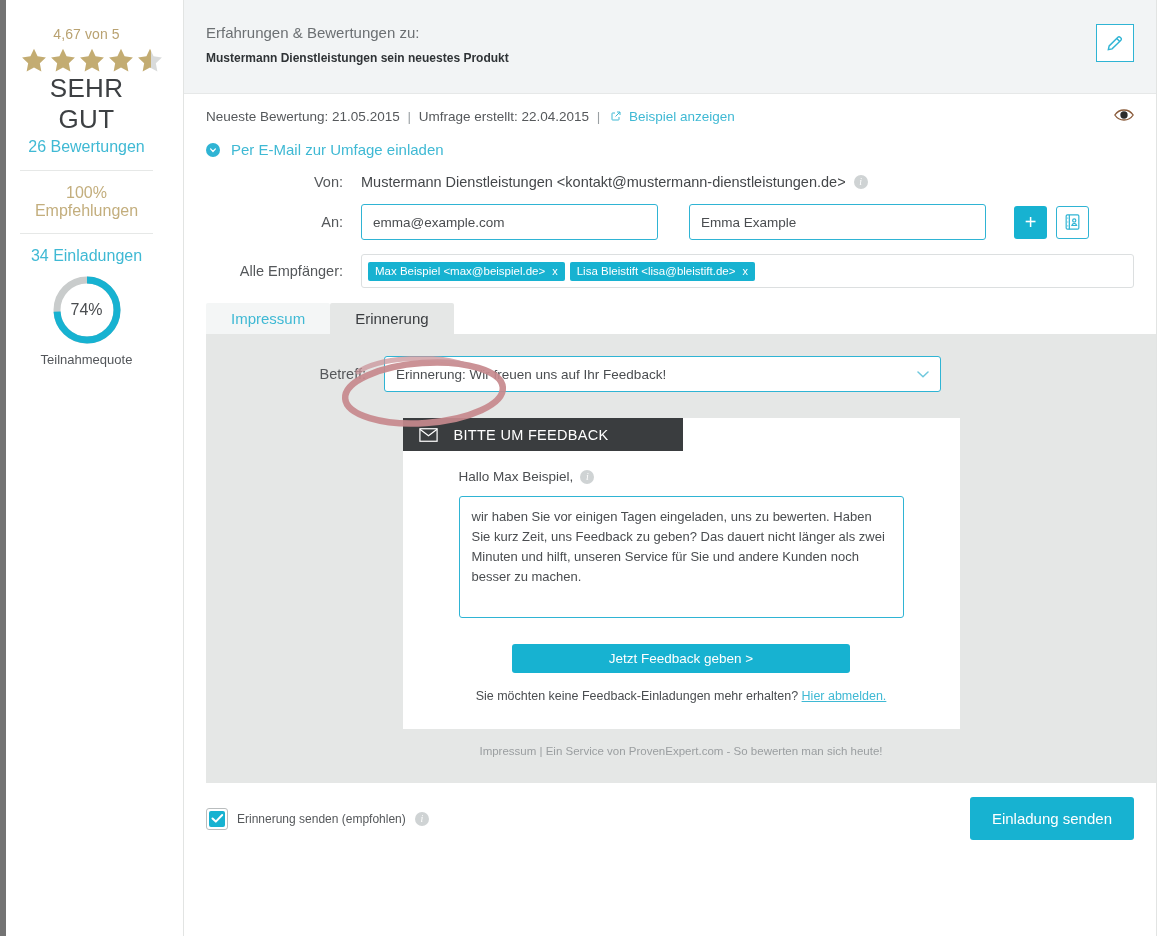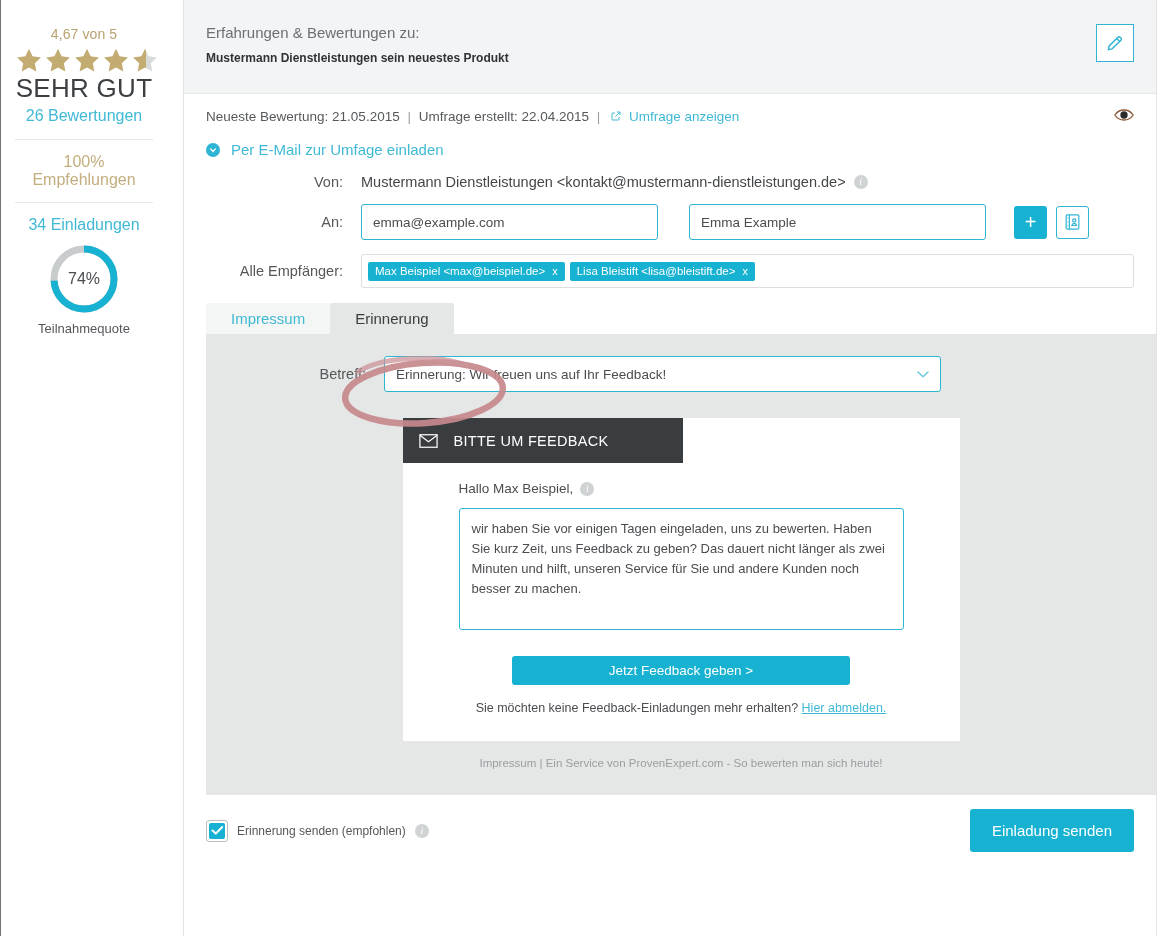--- a/index.html
+++ b/index.html
@@ -16,21 +16,21 @@
     display: flex;
     background: #ffffff;
   }
 
   
   .sidebar {
     width: 184px;
     flex: 0 0 184px;
     background: #ffffff;
     border-right: 1px solid #e2e4e3;
-    border-left: 1px solid #737373;
+    border-left: 6px solid #737373;
     padding: 16px 30px 0 14px;
     text-align: center;
   }
   .rating-score {
     font-size: 14px;
     color: #b9a271;
     margin-top: 10px;
     letter-spacing: .1px;
   }
   .stars {
@@ -284,21 +284,21 @@
   
   .mail-outer {
     margin: 26px auto 0 auto;
     width: 557px;
     background: #ffffff;
     padding: 0 0 12px 0;
   }
   .mail-header {
     background: #3a3d3f;
     color: #ffffff;
-    height: 45px;
+    height: 33px;
     width: 280px;
     display: flex; align-items: center;
     gap: 16px;
     padding-left: 16px;
     margin-top: 10px;
   }
   .mail-header-text { font-size: 14.5px; letter-spacing: .3px; }
   .mail-body { padding: 18px 56px 0 56px; }
   .mail-greet {
     font-size: 13.5px; color: #4a4d50;
@@ -452,21 +452,21 @@
         <span>21.05.2015</span>
         <span class="meta-sep">|</span>
         <span>Umfrage erstellt:</span>
         <span>22.04.2015</span>
         <span class="meta-sep">|</span>
         <svg width="12" height="12" viewBox="0 0 24 24" fill="none" stroke="#3fb9d4" stroke-width="2" style="vertical-align:-1px;margin:0 3px 0 2px">
           <path d="M14 4h6v6"></path>
             <path d="M20 4L11 13"></path>
           <path d="M18 14v5a1 1 0 0 1-1 1H5a1 1 0 0 1-1-1V7a1 1 0 0 1 1-1h5"></path>
         </svg>
-        <a href="#">Umfrage anzeigen</a>
+        <a href="#">Beispiel anzeigen</a>
       </div>
       <div class="eye-icon">
         <svg width="20" height="14" viewBox="0 0 24 16">
           <path d="M1 8s4-6 11-6 11 6 11 6-4 6-11 6S1 8 1 8z" fill="none" stroke="#8a5b3a" stroke-width="1.6"></path>
           <circle cx="12" cy="8" r="4.4" fill="#2b2b2b"></circle>
         </svg>
       </div>
     </div>
 
     <div class="invite-link-row">

